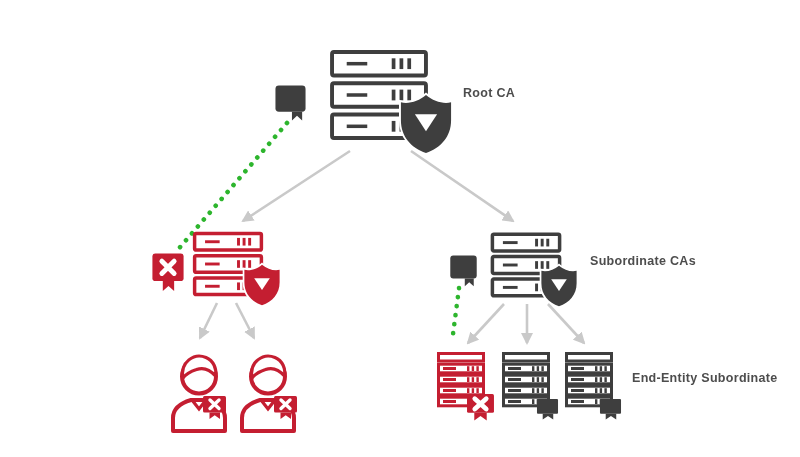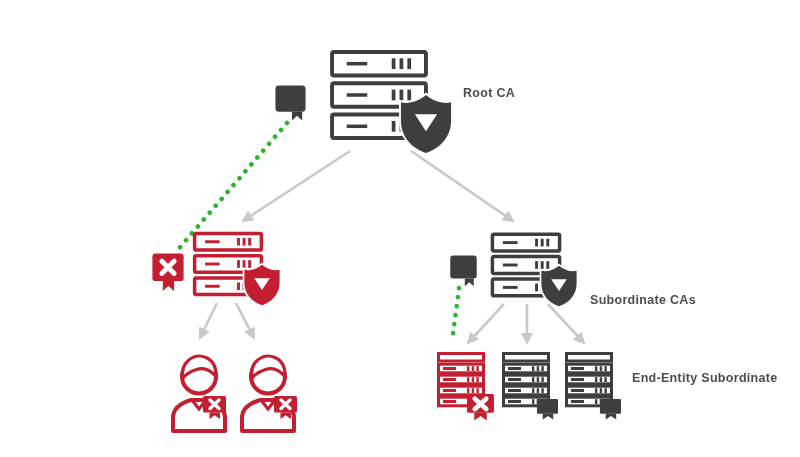--- a/index.html
+++ b/index.html
@@ -145,21 +145,21 @@
   <svg class="abs dark" style="left:449px;top:254px;" width="29" height="33" viewBox="0 0 34 38">
     <rect x="1.5" y="1.5" width="31" height="27" rx="3.5" fill="currentColor"></rect>
     <path d="M18.5 28.5 L29 28.5 L29 37.5 L23.7 32.7 L18.5 37.5 Z" fill="currentColor"></path>
   </svg>
 
   <svg class="abs dark" style="left:540px;top:265px;" width="38" height="42" viewBox="0 0 56 62">
     <path class="shield-body" d="M28 1 C35.5 7.5 46 10.5 54 8.5 L54 27 C54 44 43.5 55.5 28 61 C12.5 55.5 2 44 2 27 L2 8.5 C10 10.5 20.5 7.5 28 1 Z" fill="currentColor" stroke="#fff" stroke-width="5"></path>
     <path d="M16.5 21 L39.5 21 L28 38.5 Z" fill="#fff"></path>
   </svg>
 
-  <div class="node-label" style="left:590px;top:254px;margin-top:39px;">Subordinate CAs</div>
+  <div class="node-label" style="left:590px;top:254px;">Subordinate CAs</div>
 
   <svg class="abs red" style="left:168px;top:345px;" width="62" height="86" viewBox="0 0 62 86">
     <path d="M5 86 L5 73 C5 63 14.5 57.5 23 55 L39 55 C47.5 57.5 57 63 57 73 L57 86 Z" fill="#fff" stroke="currentColor" stroke-width="4" stroke-linejoin="round"></path>
     <path d="M24 55 L31 64 L38 55" fill="none" stroke="currentColor" stroke-width="3.2"></path>
     <circle cx="31" cy="31.5" r="17" fill="#fff" stroke="currentColor" stroke-width="4"></circle>
     <path d="M15 33 C12 17 26 7.5 38 12.5 C45.5 15.5 49 24 47.5 31 C41 23.5 34 22.5 28.5 24.5 C22.5 26.5 18 29 15 33 Z" fill="#fff" stroke="currentColor" stroke-width="3.2" stroke-linejoin="round"></path>
     <g transform="translate(35,51)">
       <rect x="0" y="0" width="23" height="16.5" rx="1.5" fill="currentColor"></rect>
       <path d="M6.5 16.5 L17 16.5 L17 23 L11.7 19.2 L6.5 23 Z" fill="currentColor"></path>
       <g stroke="#fff" stroke-width="3.4" stroke-linecap="round">

